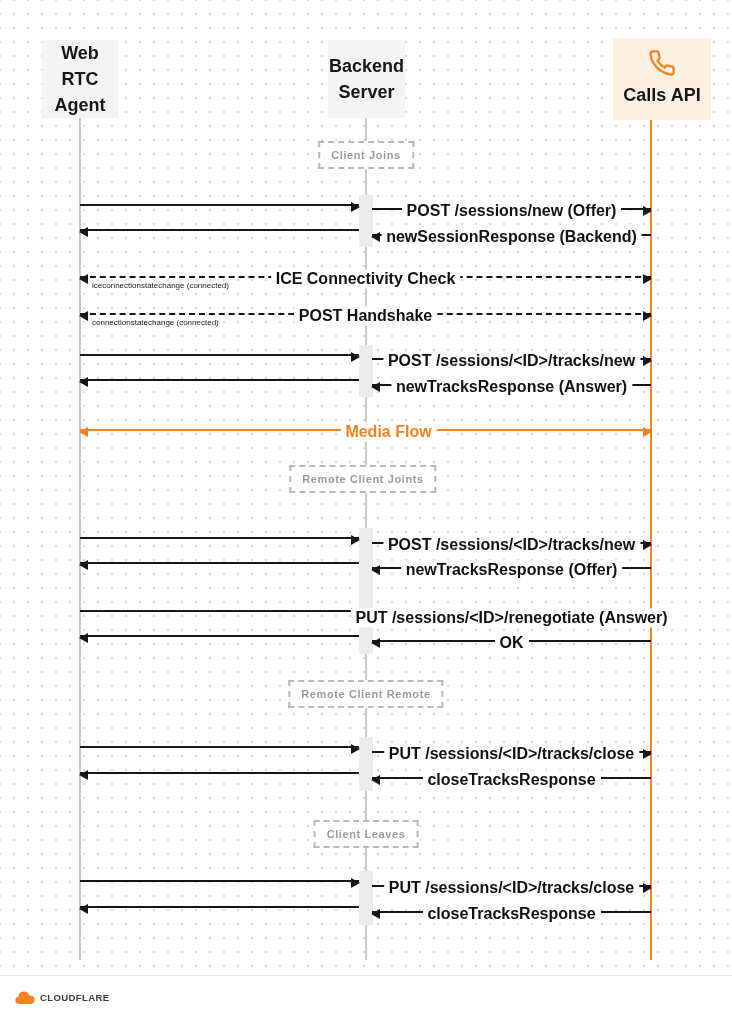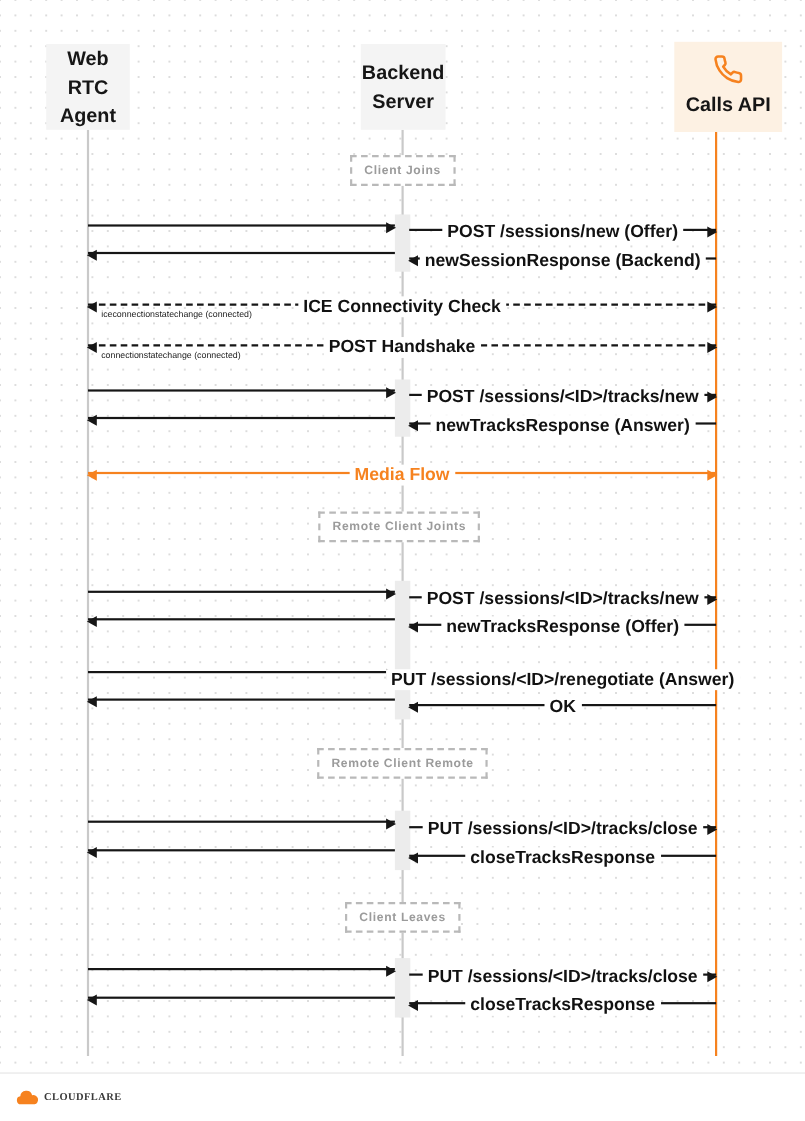--- a/index.html
+++ b/index.html
@@ -30,29 +30,29 @@
   .s.o{border-top-color:#f6821f;}
   .h{position:absolute;top:-4px;width:0;height:0;
      border-top:5px solid transparent;border-bottom:5px solid transparent;}
   .h.r{right:-1px;border-left:9px solid #161616;}
   .h.l{left:-1px;border-right:9px solid #161616;}
   .s.o .h.r{border-left-color:#f6821f;}
   .s.o .h.l{border-right-color:#f6821f;}
   .lbl{position:absolute;left:50%;top:1px;transform:translate(-50%,-50%);
        background:#fff;padding:0 5px;font-weight:bold;font-size:16px;color:#111;
        white-space:nowrap;line-height:1.2;}
-  .lbl.lo{color:#f6821f;}
+  .lbl.lo{color:#f6821f;margin-left:23px;}
   .note{position:absolute;font-size:8px;color:#1a1a1a;white-space:nowrap;}
   
   .footer{position:absolute;left:0;right:0;bottom:0;height:44px;background:#fff;
           border-top:1px solid #e4e4e4;display:flex;align-items:center;
           justify-content:space-between;padding:0 14px;box-sizing:border-box;}
   .title{font-weight:bold;font-size:15.5px;color:#1c1c1c;letter-spacing:.2px;}
   .brand{display:flex;align-items:center;gap:4px;}
-  .brand span{font-weight:bold;font-size:9.5px;color:#3a3a3a;letter-spacing:.4px;font-family:Liberation Serif, serif;}
+  .brand span{font-weight:bold;font-size:9.5px;color:#3a3a3a;letter-spacing:.4px;}
 </style>
 </head>
 <body>
 
 <div class="page">
   <div class="canvas">
 
     <div class="life" style="left:79px;top:118px;height:842px"></div>
     <div class="life" style="left:365px;top:118px;height:842px"></div>
     <div class="life o" style="left:650px;top:120px;height:840px"></div>

